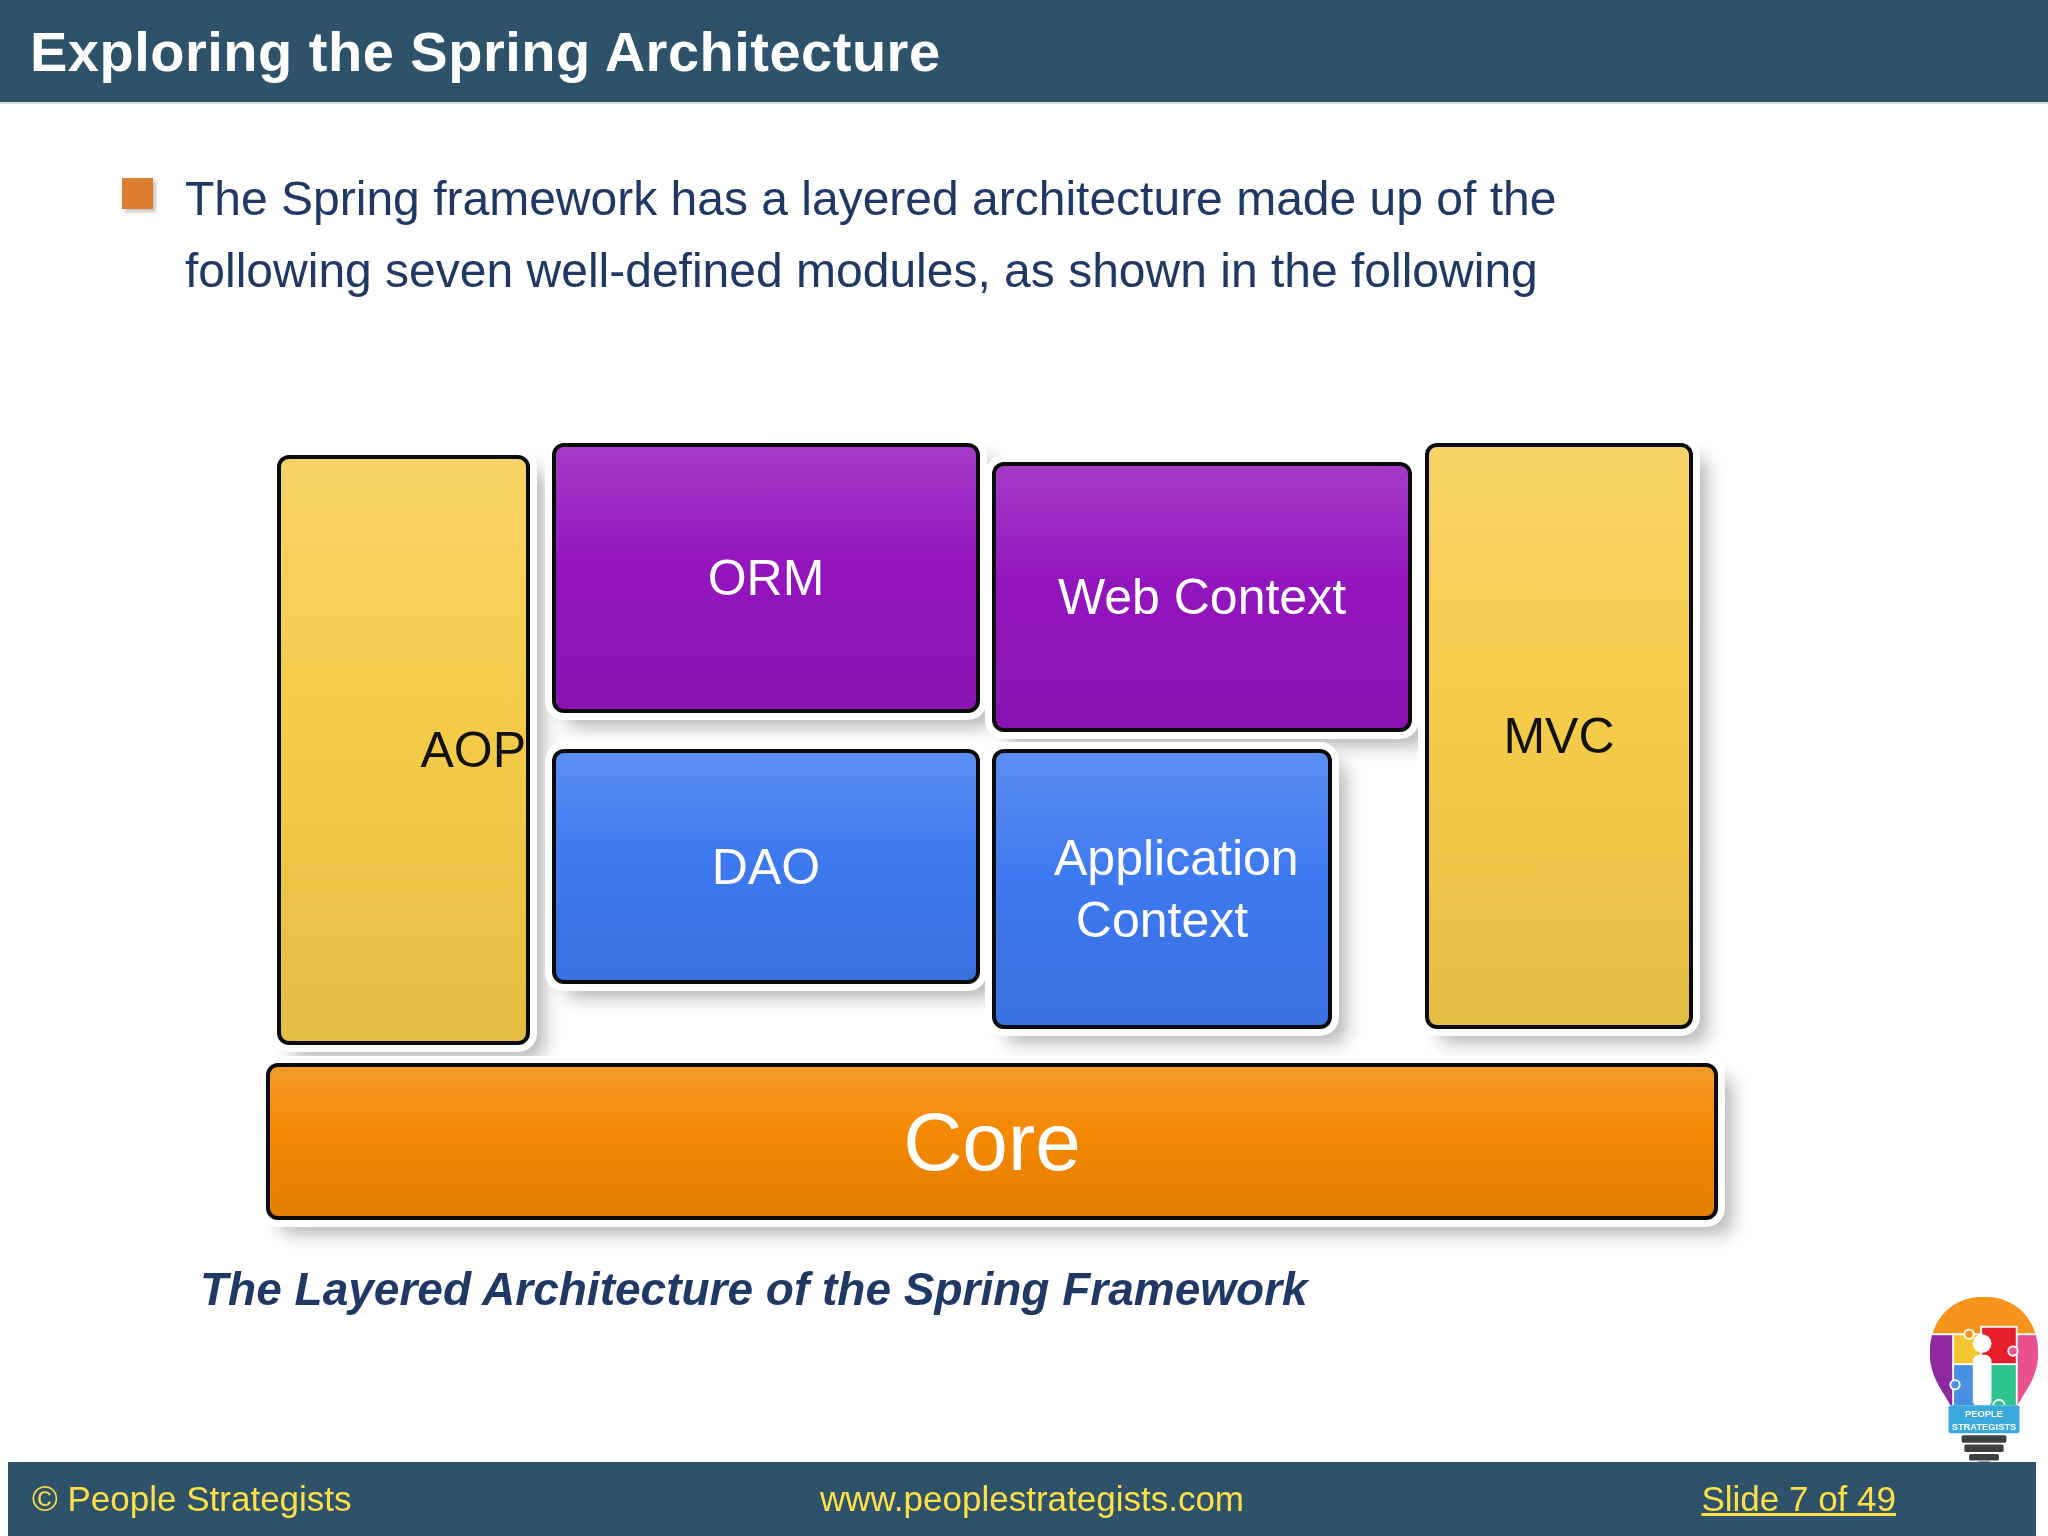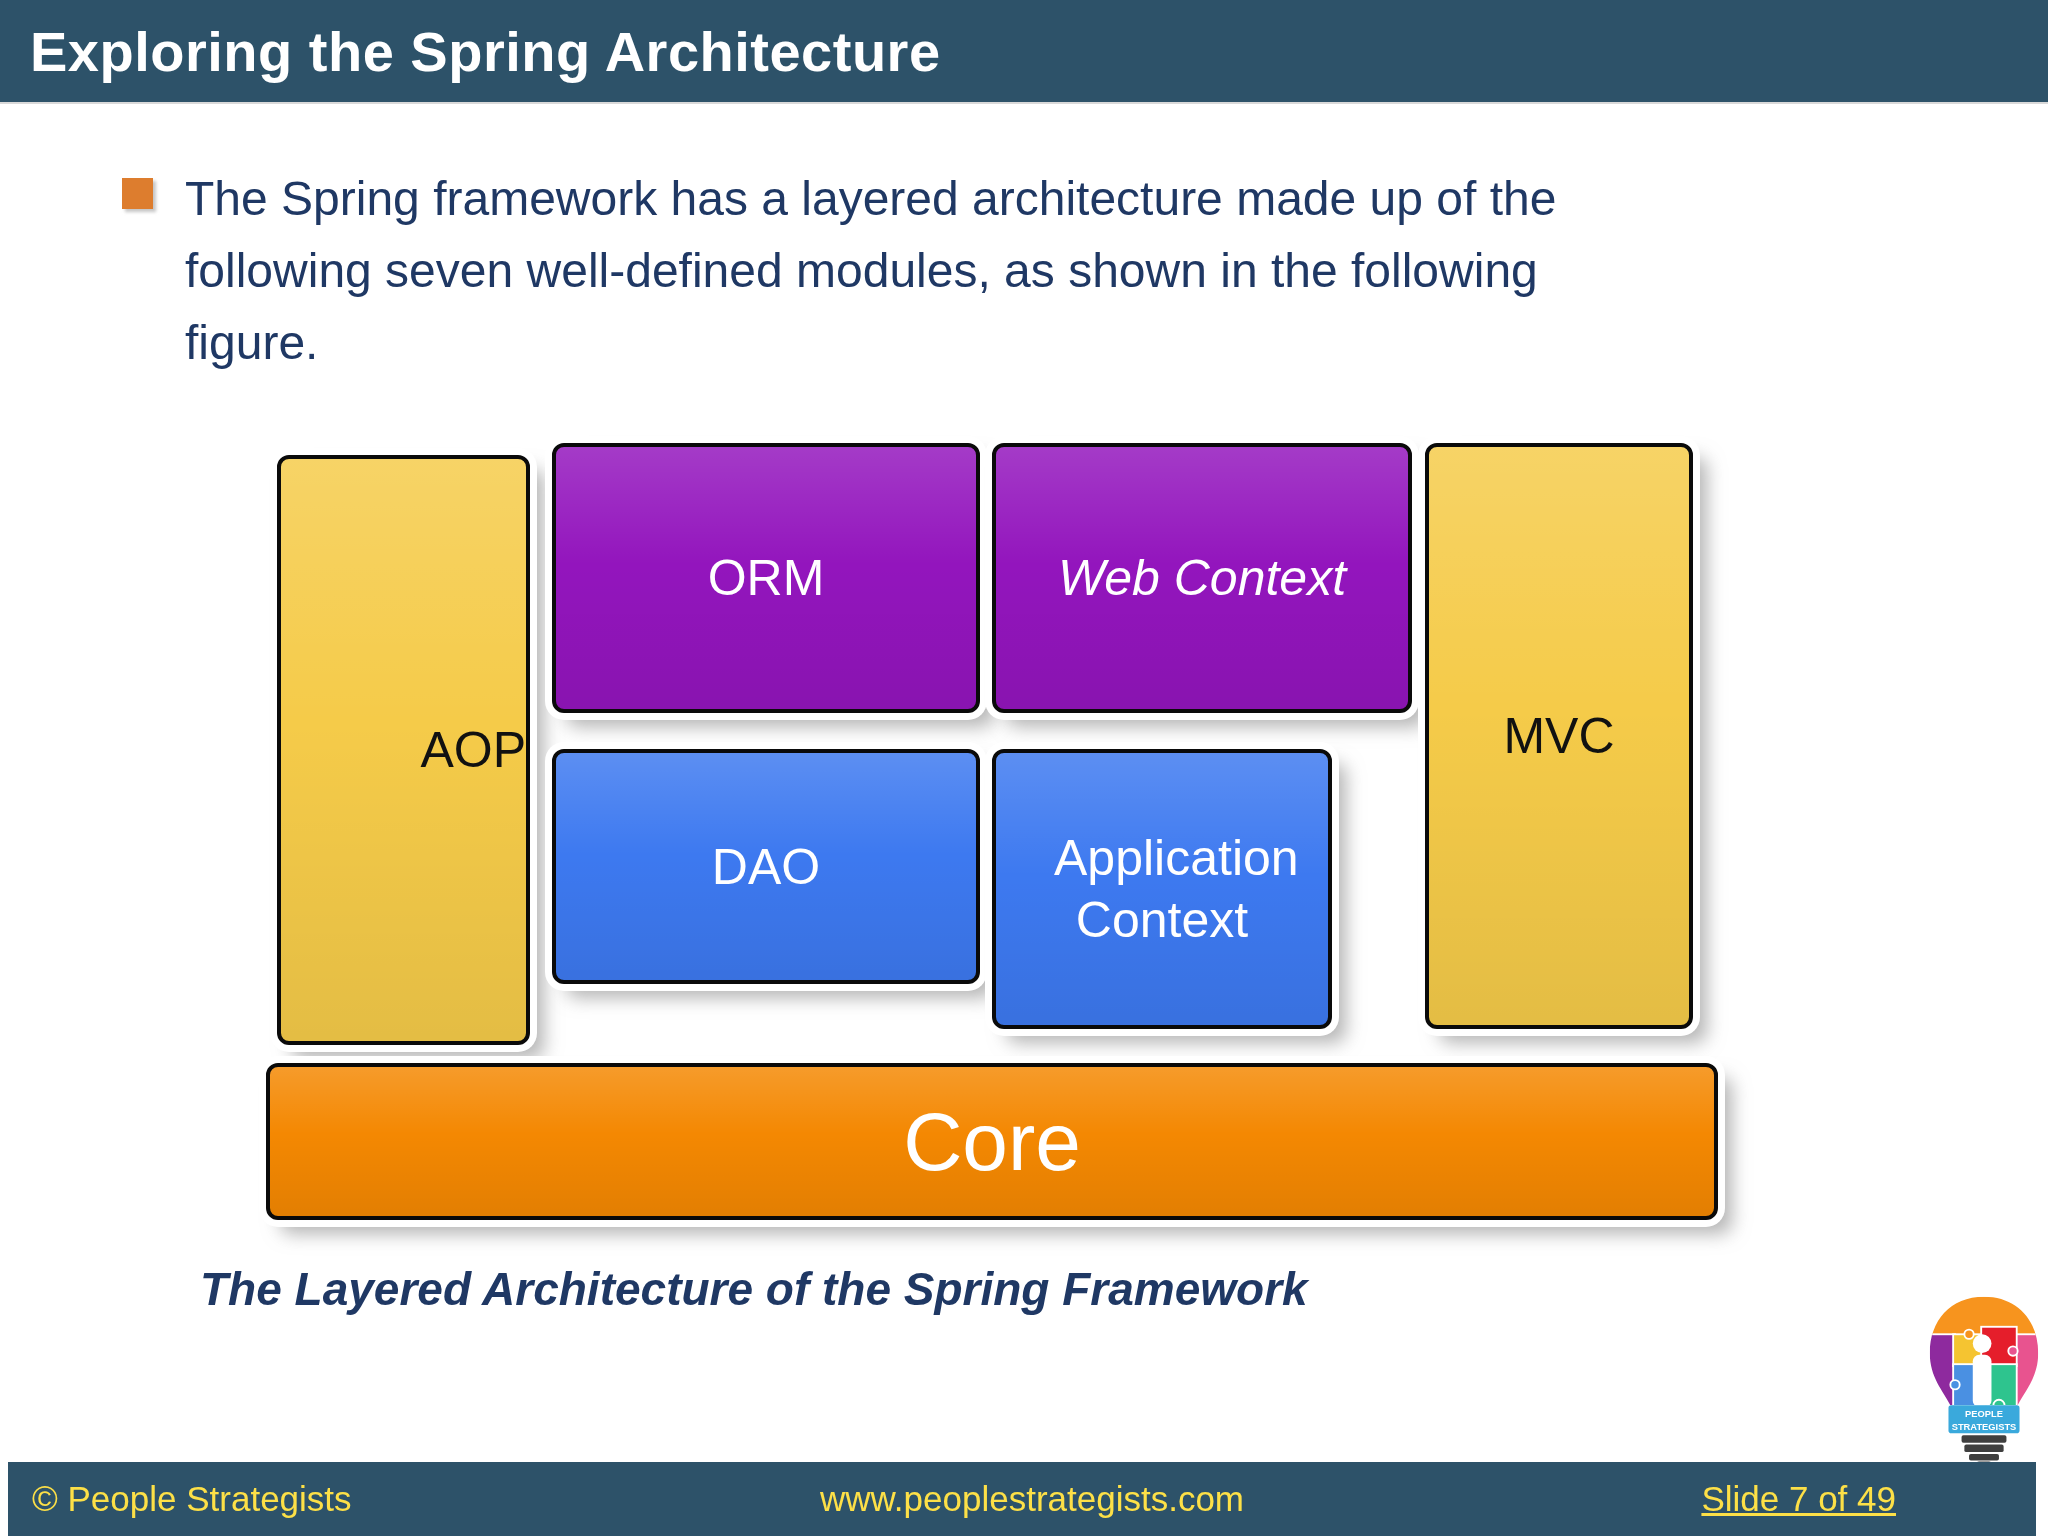--- a/index.html
+++ b/index.html
@@ -48,21 +48,21 @@
     font-size:50px;
   }
   .module .label{display:block;width:100%;}
   .m-yellow{background-color:var(--module-yellow);color:#111111;}
   .m-purple{background-color:var(--module-purple);color:#ffffff;}
   .m-blue{background-color:var(--module-blue);color:#ffffff;}
   .m-orange{background-color:var(--module-orange);color:#ffffff;}
 
   .box-aop{left:277px;top:455px;width:253px;height:590px;text-align:right;}
   .box-orm{left:552px;top:443px;width:428px;height:270px;}
-  .box-web{left:992px;top:443px;width:420px;height:270px;font-style:italic;}
+  .box-web{left:992px;top:462px;width:420px;height:270px;}
   .box-mvc{left:1425px;top:443px;width:268px;height:586px;}
   .box-dao{left:552px;top:749px;width:428px;height:235px;}
   .box-app{left:992px;top:749px;width:340px;height:280px;padding:0 58px;line-height:1.25;}
   .box-core{left:266px;top:1063px;width:1452px;height:157px;font-size:82px;}
 
   .caption{
     position:absolute;left:200px;top:1262px;width:1450px;text-align:left;
     color:var(--text-navy);font-size:46px;font-style:italic;font-weight:700;
   }
 
@@ -86,21 +86,20 @@
 <div class="slide">
 
   <div class="titlebar">
     <h1>Exploring the Spring Architecture</h1>
   </div>
 
   <div class="bullet-square"></div>
   <div class="bullet-text">
     <div>The Spring framework has a layered architecture made up of the</div>
     <div>following seven well-defined modules, as shown in the following</div>
-    <div>figure.</div>
   </div>
 
   <div class="module m-yellow box-aop">
     <span class="label">AOP</span>
   </div>
   <div class="module m-purple box-orm">
     <span class="label">ORM</span>
   </div>
   <div class="module m-purple box-web">
     <span class="label">Web Context</span>

